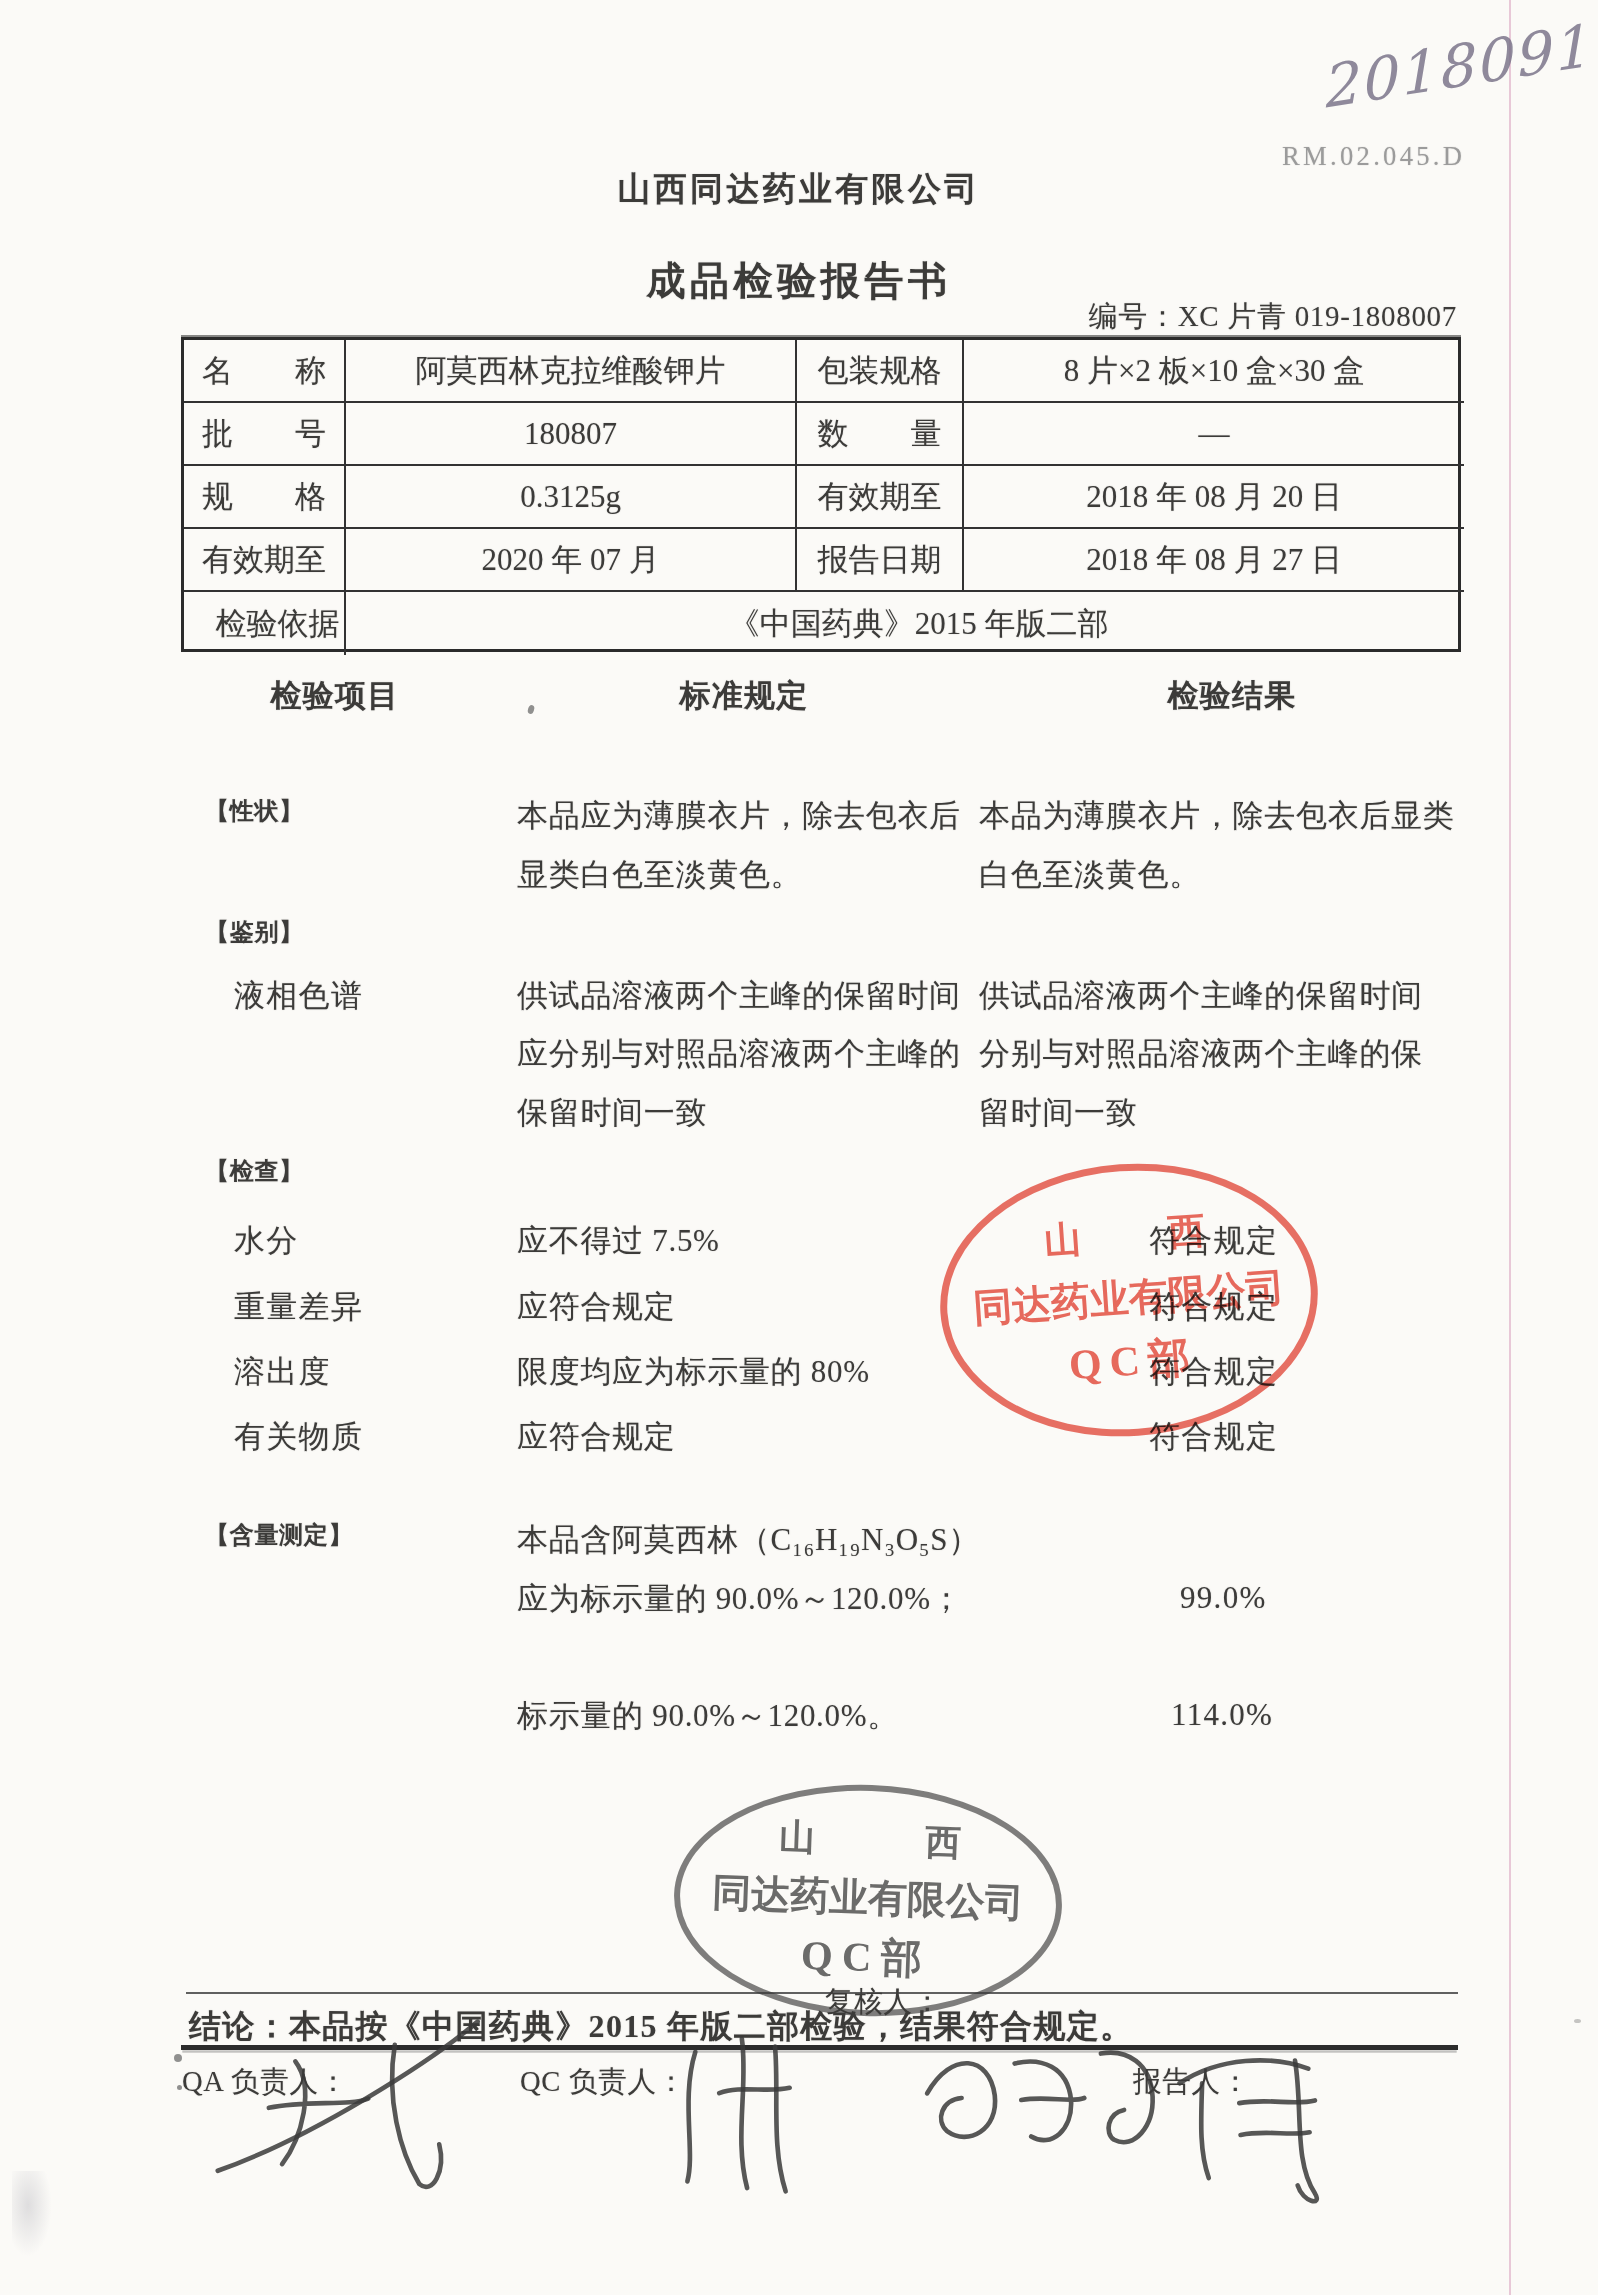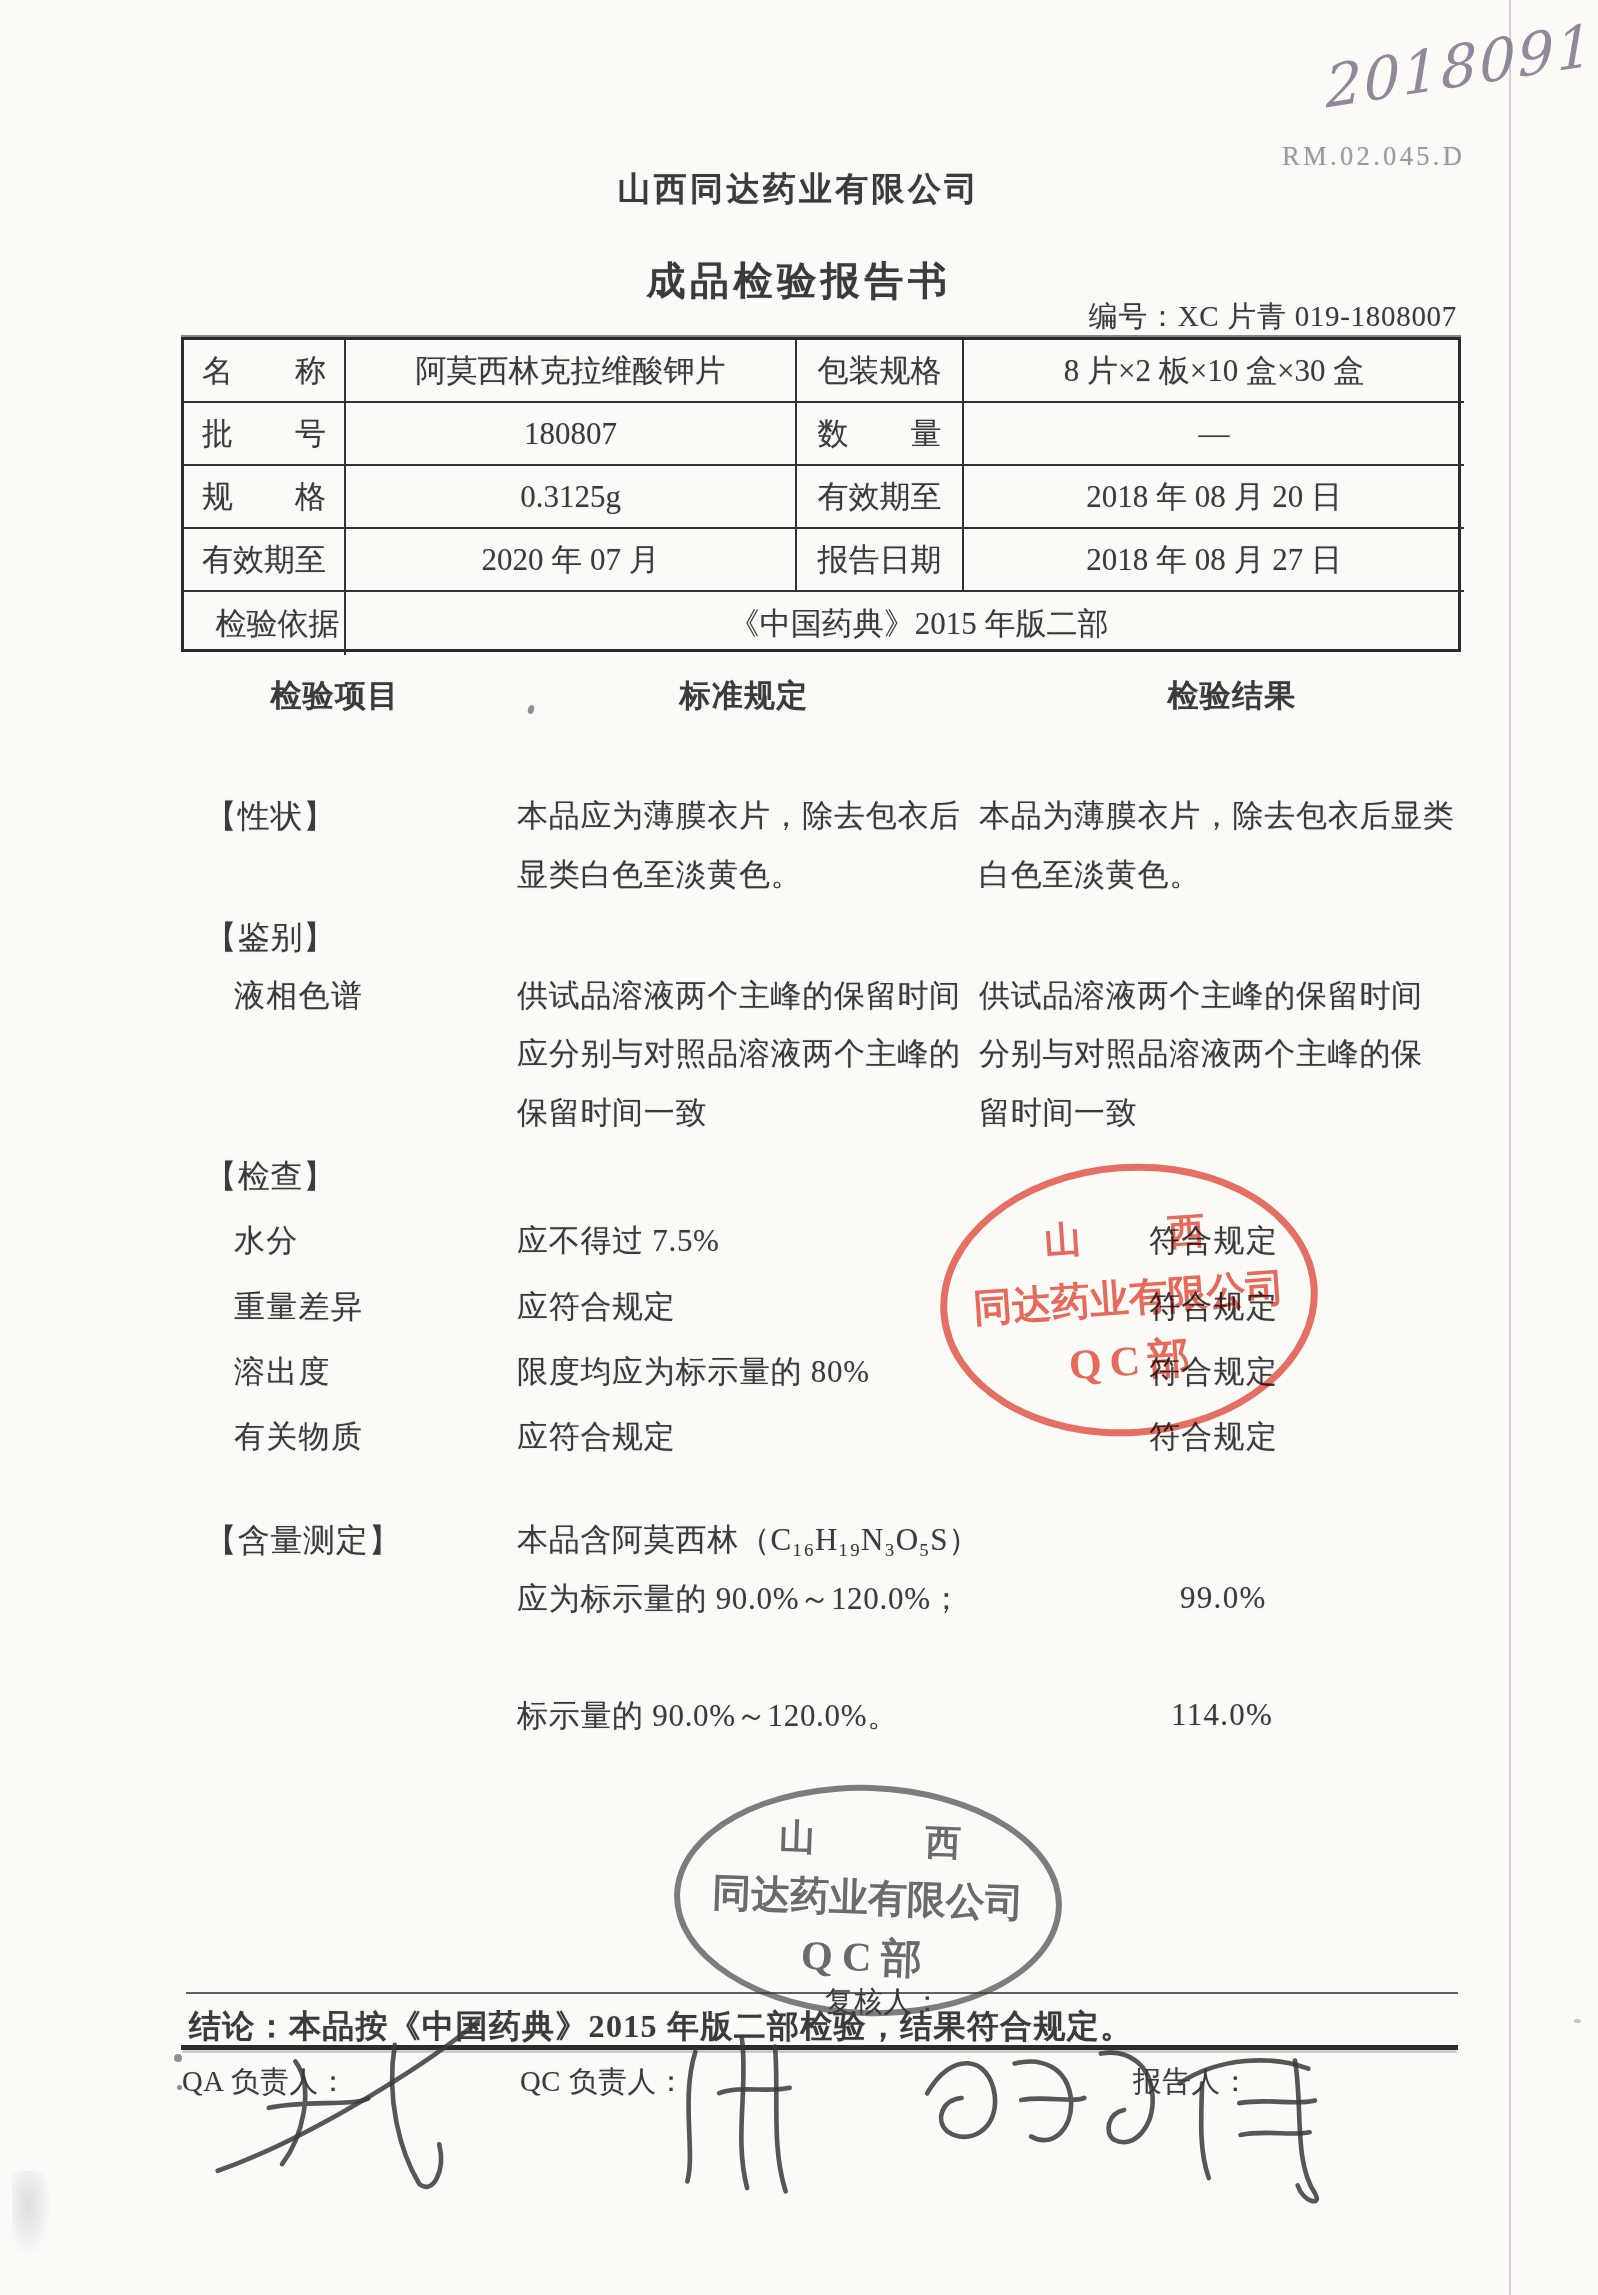--- a/index.html
+++ b/index.html
@@ -43,21 +43,21 @@
     border-bottom:2px solid #323232;
     display:flex; align-items:center; justify-content:center;
     font-size:31px;
   }
   .cell.last-col{ border-right:none; }
   .cell.last-row{ border-bottom:none;margin-left:27px; }
   .cell.span3{ grid-column:2 / 5; }
 
   .col-header{ font-size:31px; font-weight:bold; letter-spacing:1.3px; transform:translateX(-50%); }
 
-  .sec-heading{ font-size:32px; font-weight:normal; letter-spacing:0.7px; }
+  .sec-heading{ font-size:24px; font-weight:bold; letter-spacing:0.7px; }
   .item-name{ font-size:31px; letter-spacing:1.3px; }
   .std-line{ left:517px; font-size:31px; letter-spacing:0.7px; }
   .res-line{ left:979px; font-size:31px; letter-spacing:0.7px; }
   .res-short{ left:1149px; font-size:31px; letter-spacing:1.3px; }
   .res-value{ font-size:31px; letter-spacing:1.3px; }
 
   
   .stamp{
     display:flex; flex-direction:column; align-items:center; justify-content:center;
     border-radius:50%;

